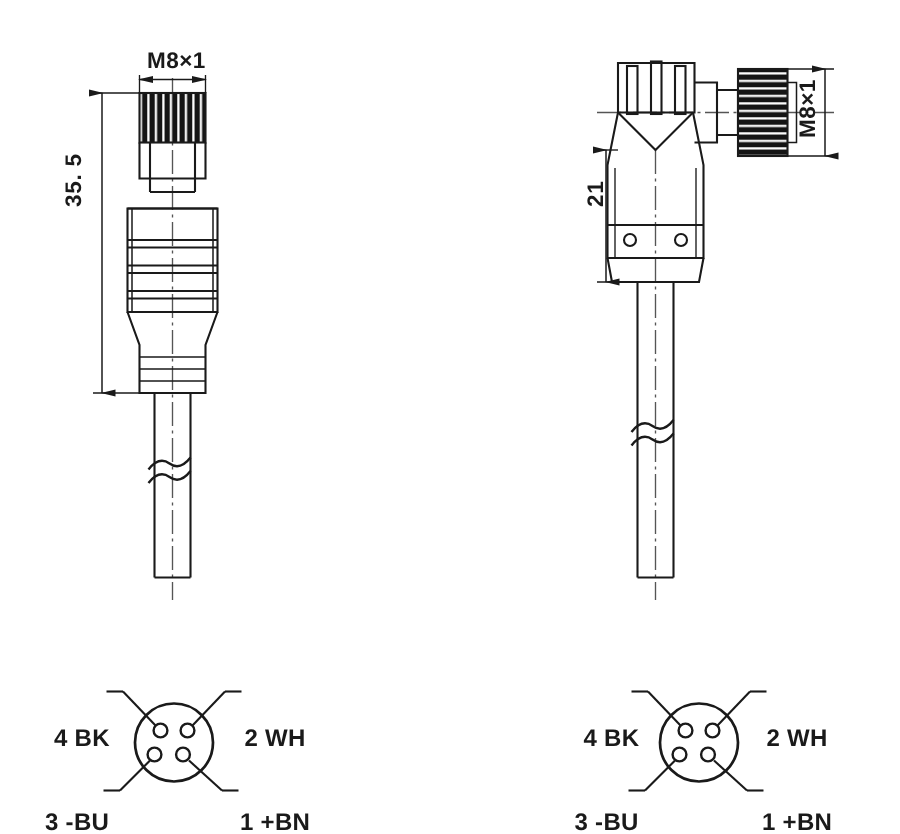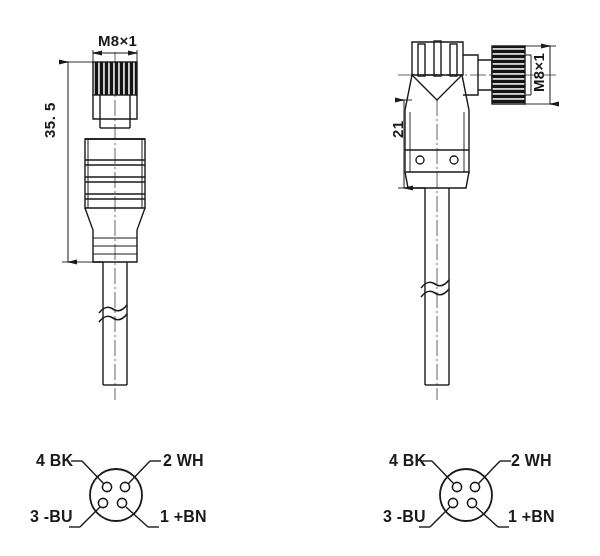--- a/index.html
+++ b/index.html
@@ -58,20 +58,21 @@
     font-size: 15px;
     transform: rotate(-90deg);
     transform-origin: left top;
     letter-spacing: 0.3px;
   }
   .pin-lbl {
     position: absolute;
     font-size: 16px;
     font-weight: bold;
     letter-spacing: 0.2px;
+    margin-top: 32px;
   }
   .pl-4bk-l  { left: 36px;  top: 452px; }
   .pl-2wh-l  { left: 163px; top: 452px; }
   .pl-3bu-l  { left: 30px;  top: 508px; }
   .pl-1bn-l  { left: 160px; top: 508px; }
   .pl-4bk-r  { left: 389px; top: 452px; }
   .pl-2wh-r  { left: 511px; top: 452px; }
   .pl-3bu-r  { left: 383px; top: 508px; }
   .pl-1bn-r  { left: 508px; top: 508px; }
 </style>

